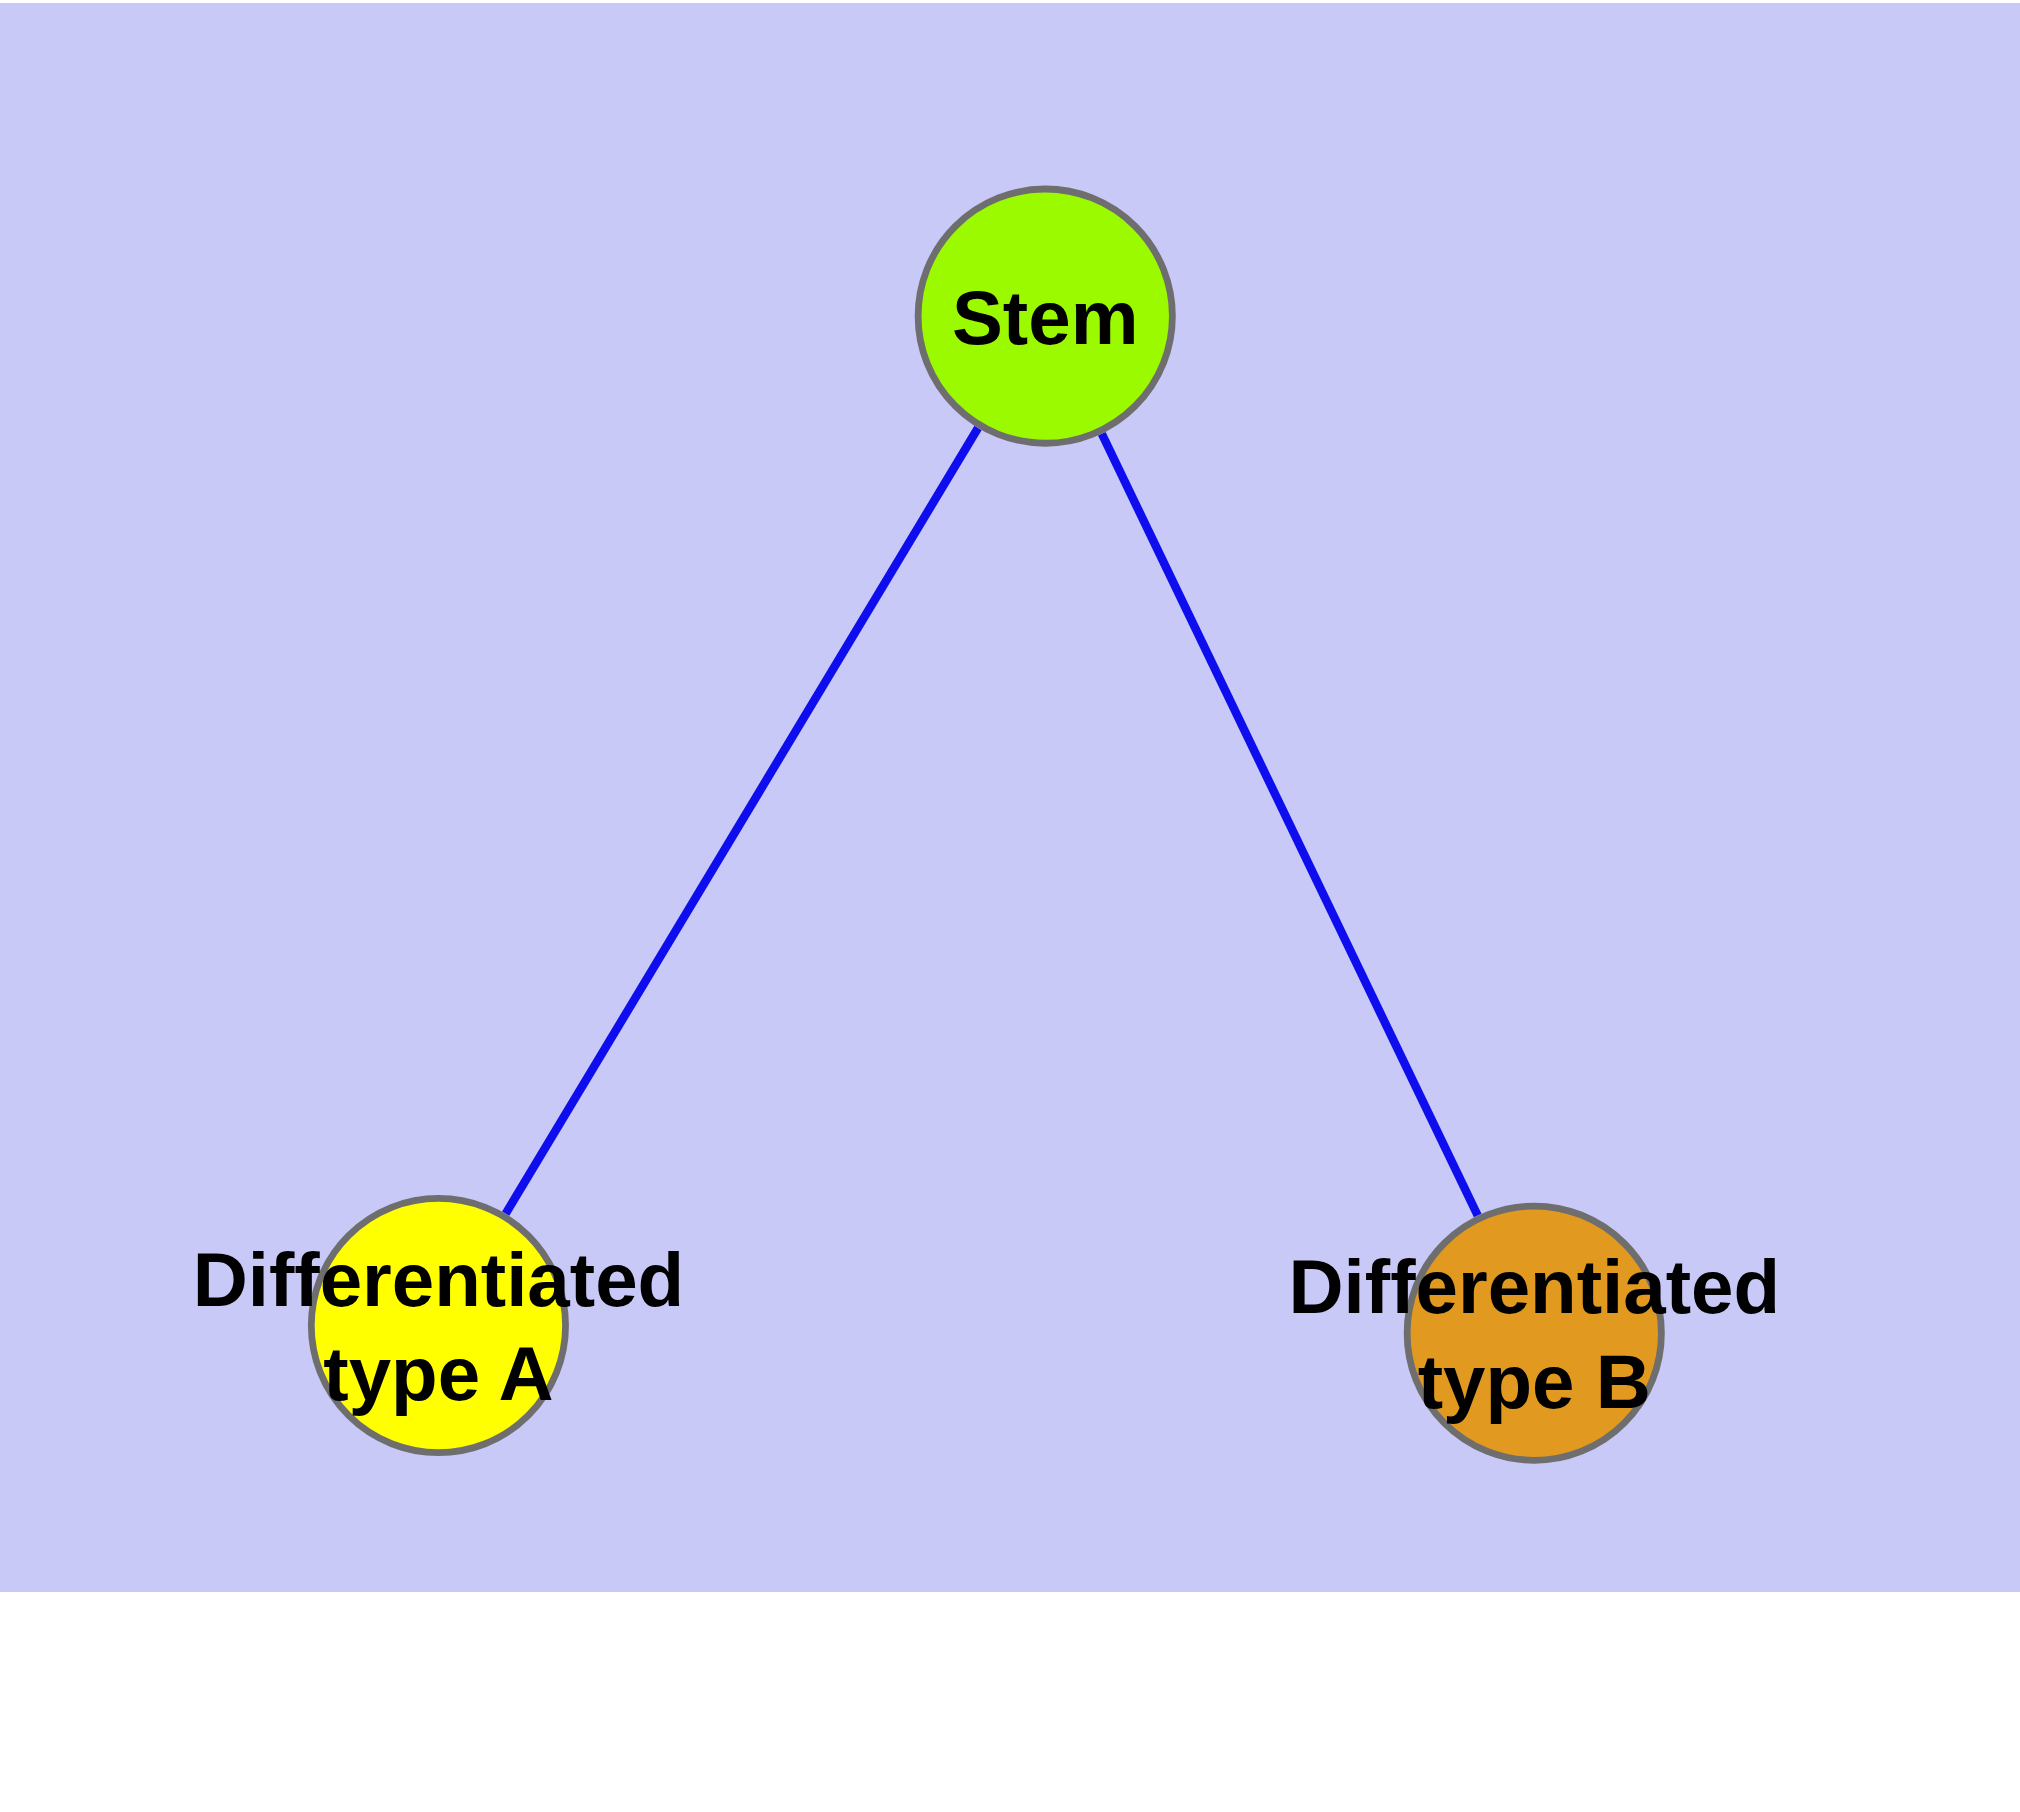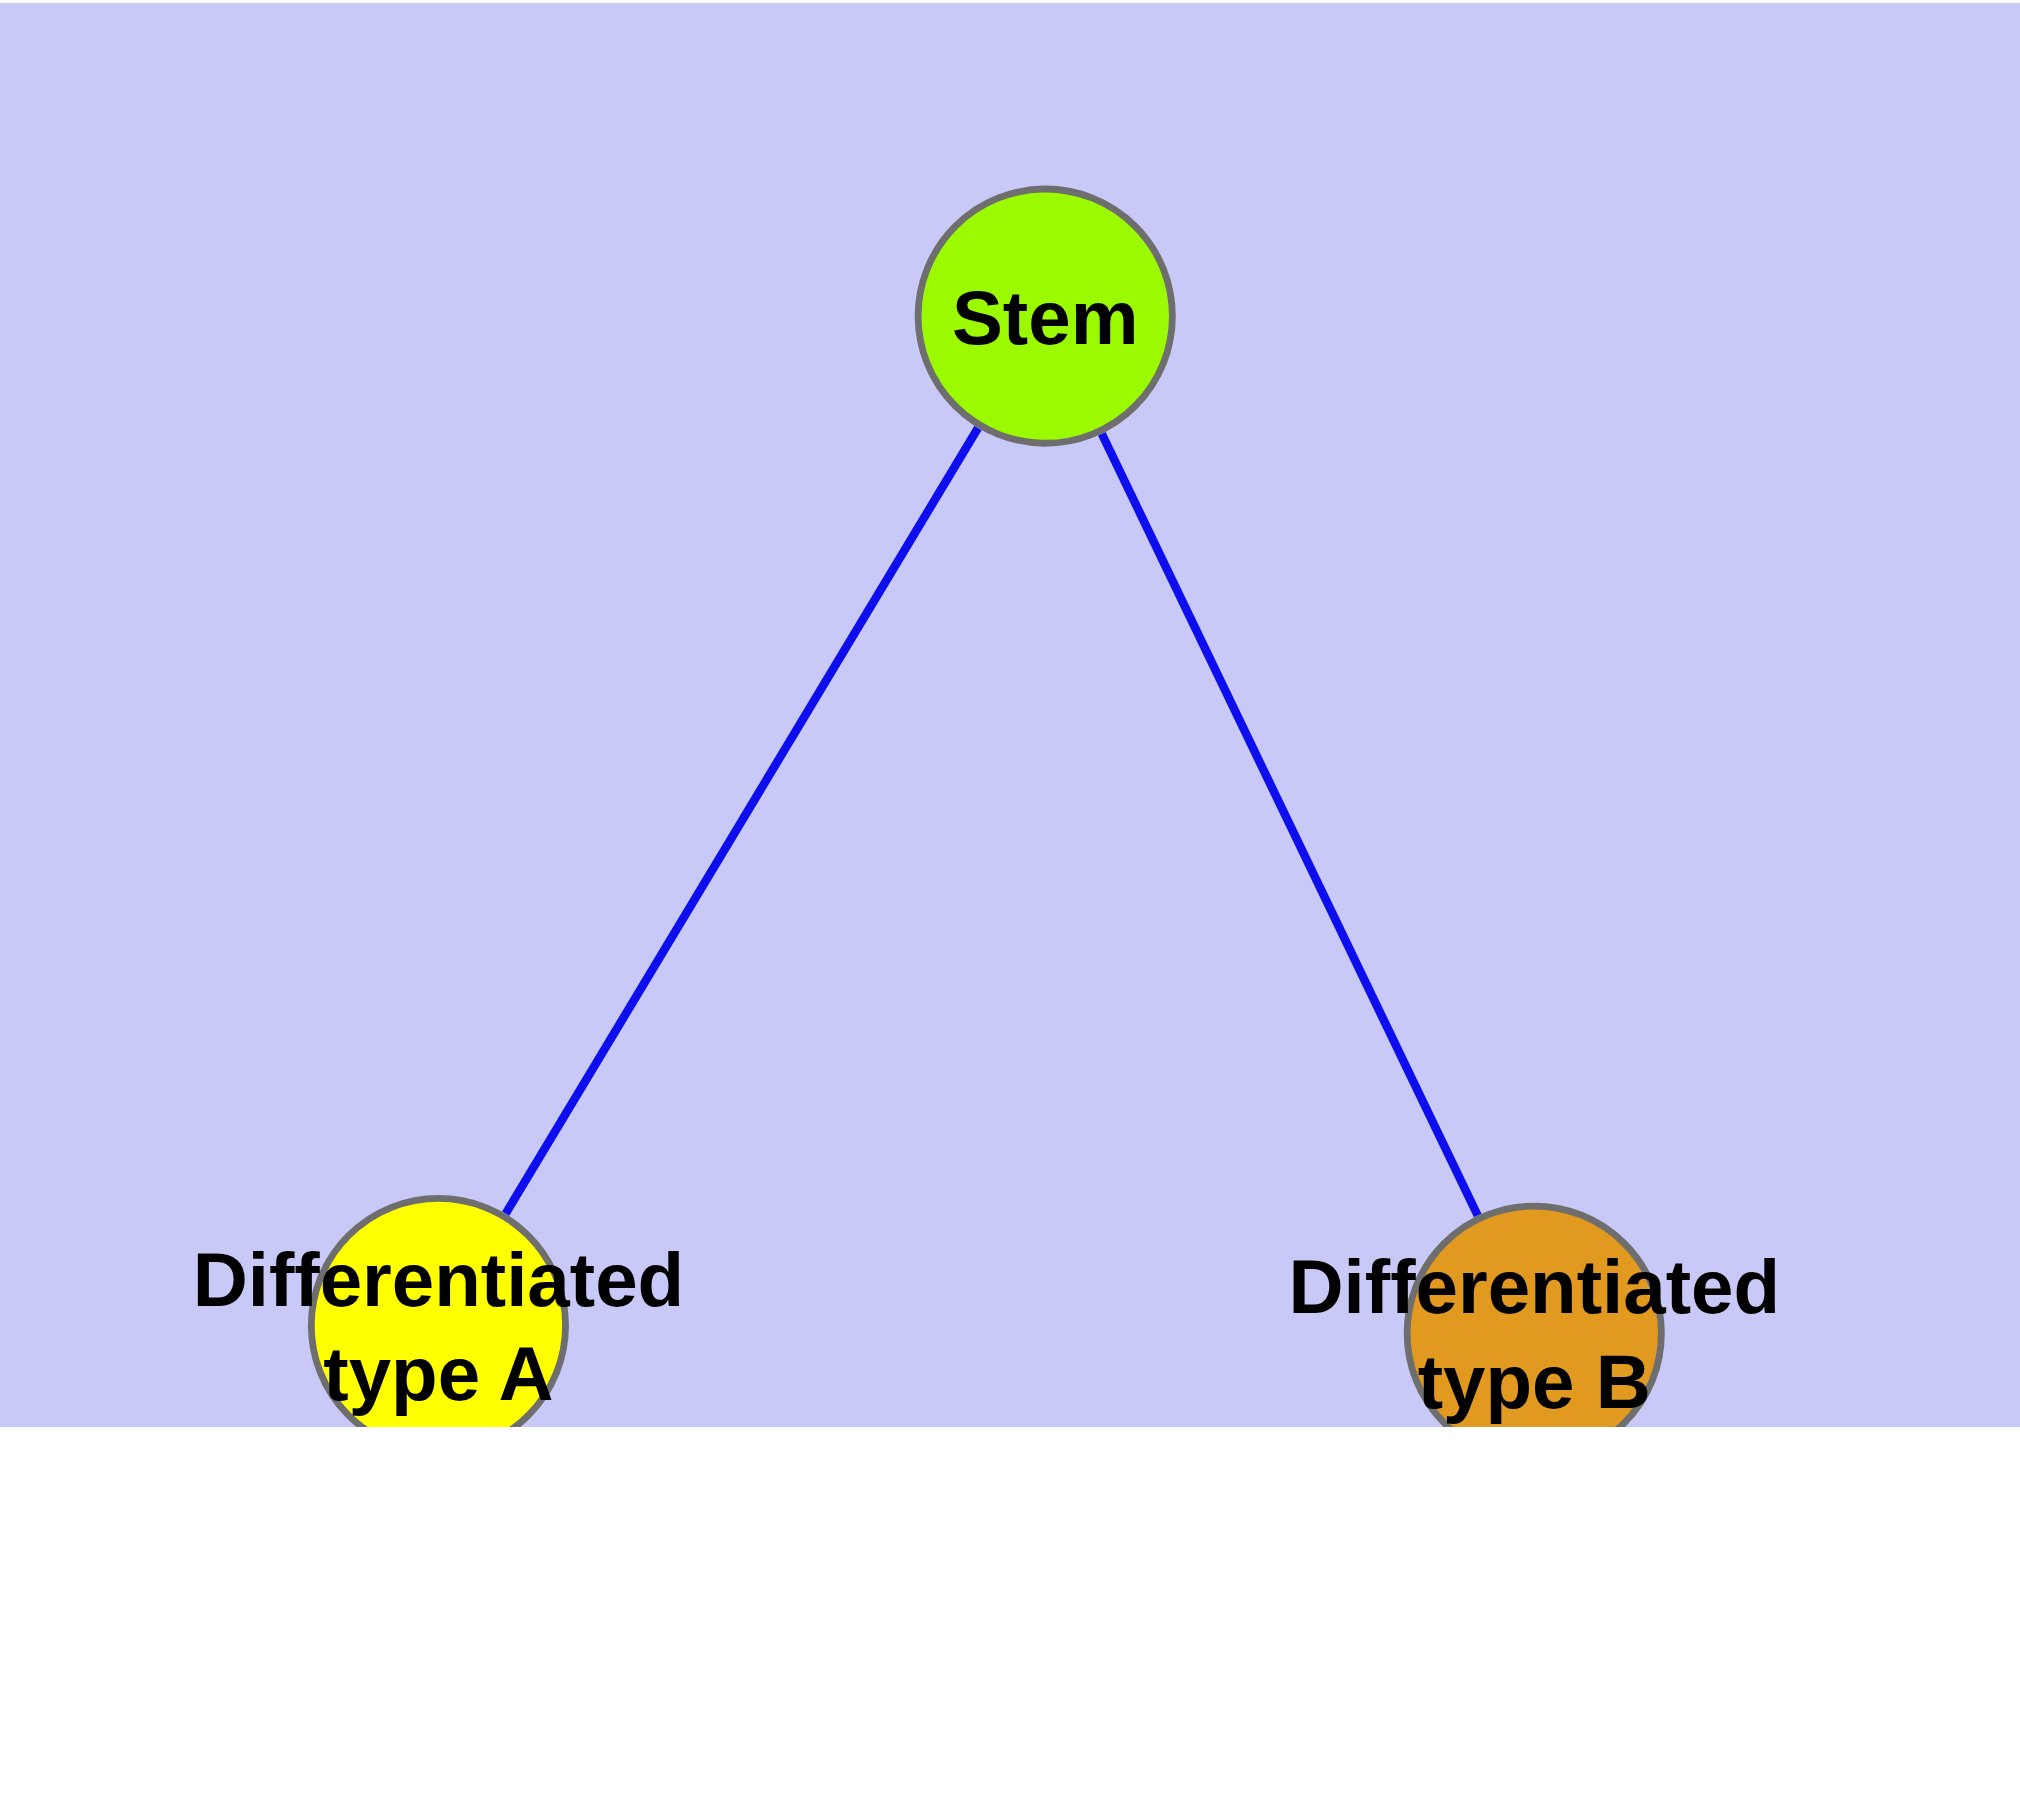--- a/index.html
+++ b/index.html
@@ -3,21 +3,21 @@
 <meta charset="utf-8">
 <style>
   html, body {
     margin: 0;
     padding: 0;
     background: #ffffff;
   }
   #stage {
     position: relative;
     width: 2021px;
-    height: 1427px;
+    height: 1592px;
     overflow: hidden;
     font-family: "Liberation Sans", sans-serif;
     text-decoration: underline;
   }
   #bg {
     position: absolute;
     left: 0;
     top: 3.4px;
     width: 2021px;
     height: 1809px;

